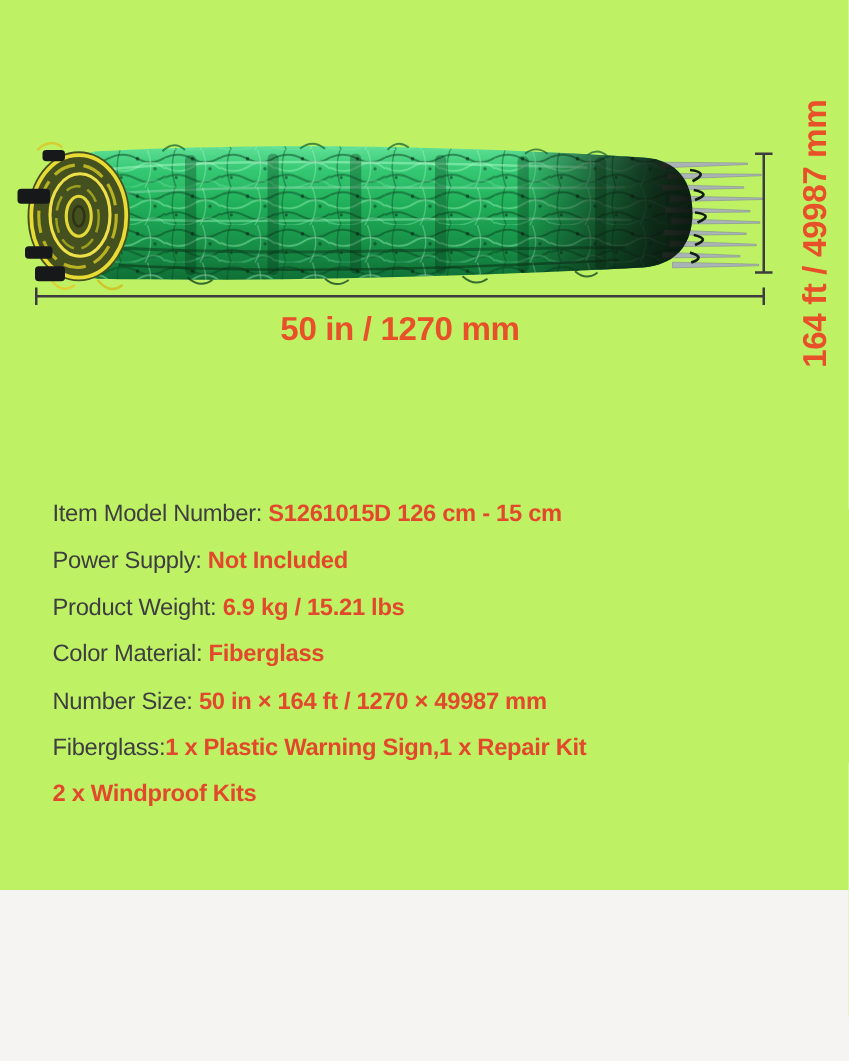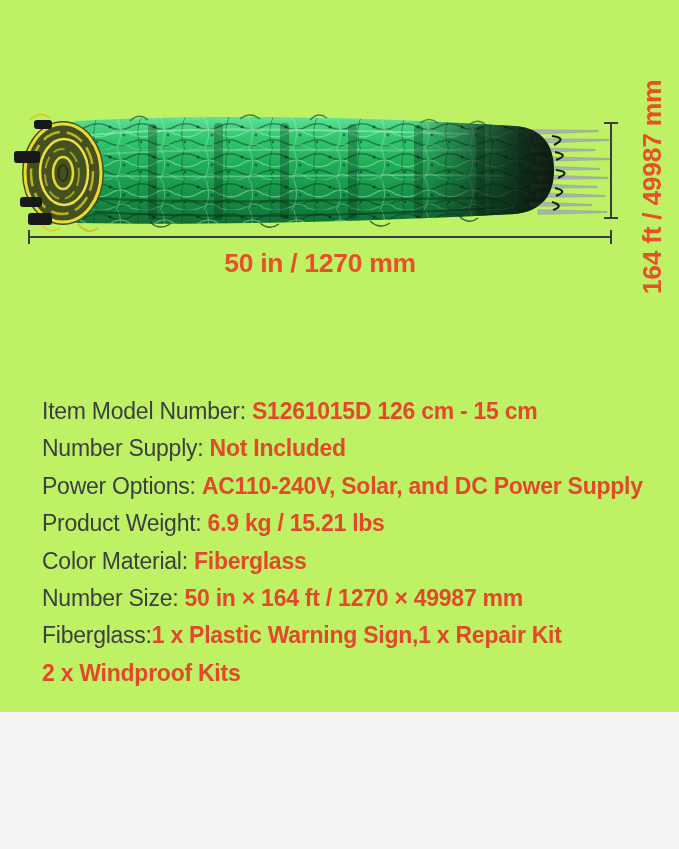--- a/index.html
+++ b/index.html
@@ -23,21 +23,21 @@
     fill: #e8502a;
     letter-spacing: -0.3px;
   }
   .specs {
     position: absolute;
     left: 42px;
     top: 393px;
     width: 630px;
   }
   .spec-line {
-    font-size: 23px;
+    font-size: 19px;
     letter-spacing: -0.25px;
     line-height: 37.4px;
     color: #3e3e40;
     white-space: pre;
   }
   .spec-line .value {
     color: #e2492c;
     font-weight: bold;
   }
 </style>
@@ -165,22 +165,21 @@
         <line x1="604" y1="218" x2="618" y2="218"></line>
       </g>
 
       <text class="dim-text" x="320" y="272" text-anchor="middle">50 in / 1270 mm</text>
       <text class="dim-text" x="652" y="196" text-anchor="middle" transform="rotate(-90 652 187)">164 ft / 49987 mm</text>
     </svg>
   </div>
 
   <div class="specs">
     <div class="spec-line"><span class="label">Item Model Number: </span><span class="value">S1261015D 126 cm - 15 cm</span></div>
-    <div class="spec-line"><span class="label">Number Supply: </span><span class="value">Not Included</span></div>
-    <div class="spec-line"><span class="label">Power Options: </span><span class="value">AC110-240V, Solar, and DC Power Supply</span></div>
+    <div class="spec-line"><span class="label">Power Supply: </span><span class="value">Not Included</span></div>
     <div class="spec-line"><span class="label">Product Weight: </span><span class="value">6.9 kg / 15.21 lbs</span></div>
     <div class="spec-line"><span class="label">Color Material: </span><span class="value">Fiberglass</span></div>
     <div class="spec-line"><span class="label">Number Size: </span><span class="value">50 in × 164 ft / 1270 × 49987 mm</span></div>
     <div class="spec-line"><span class="label">Fiberglass:</span><span class="value">1 x Plastic Warning Sign,1 x Repair Kit</span></div>
     <div class="spec-line"><span class="label"></span><span class="value">2 x Windproof Kits</span></div>
   </div>
 
 </div>
 
 </body></html>

